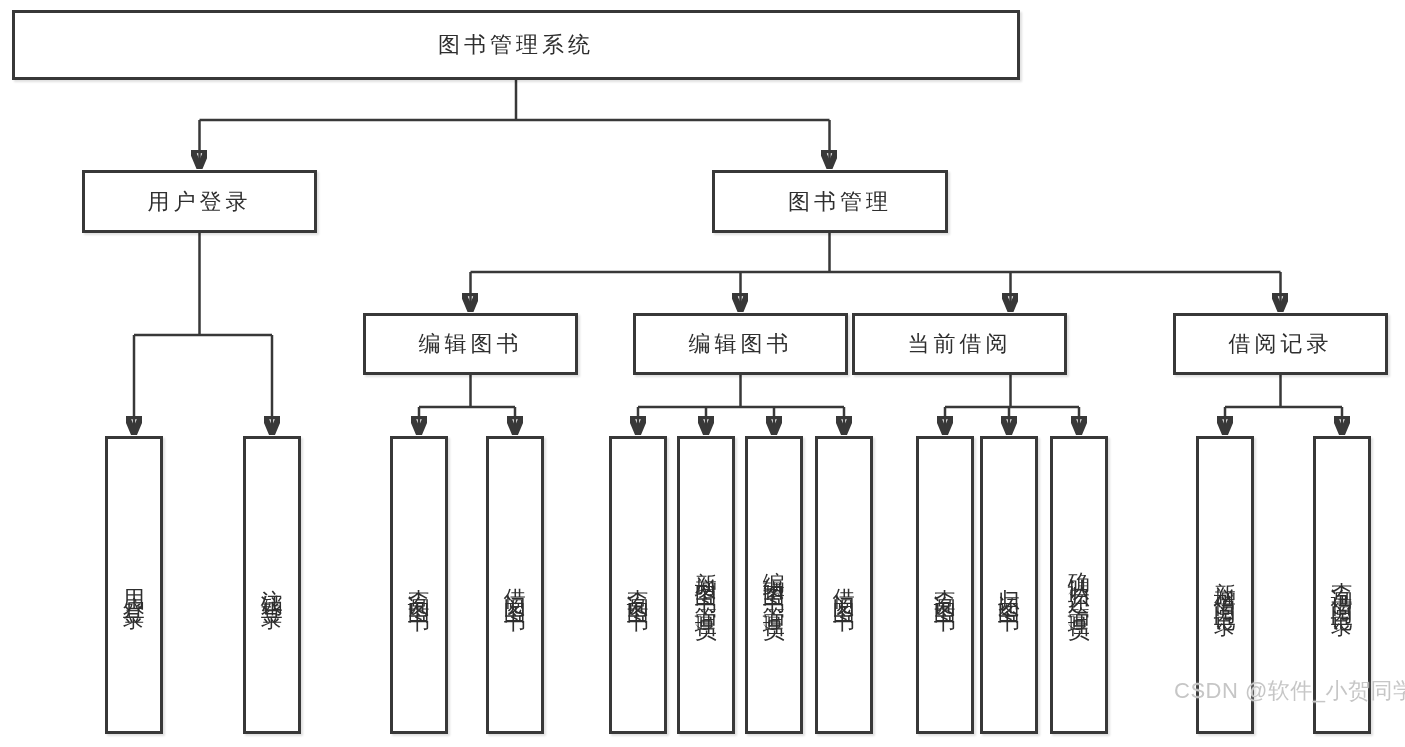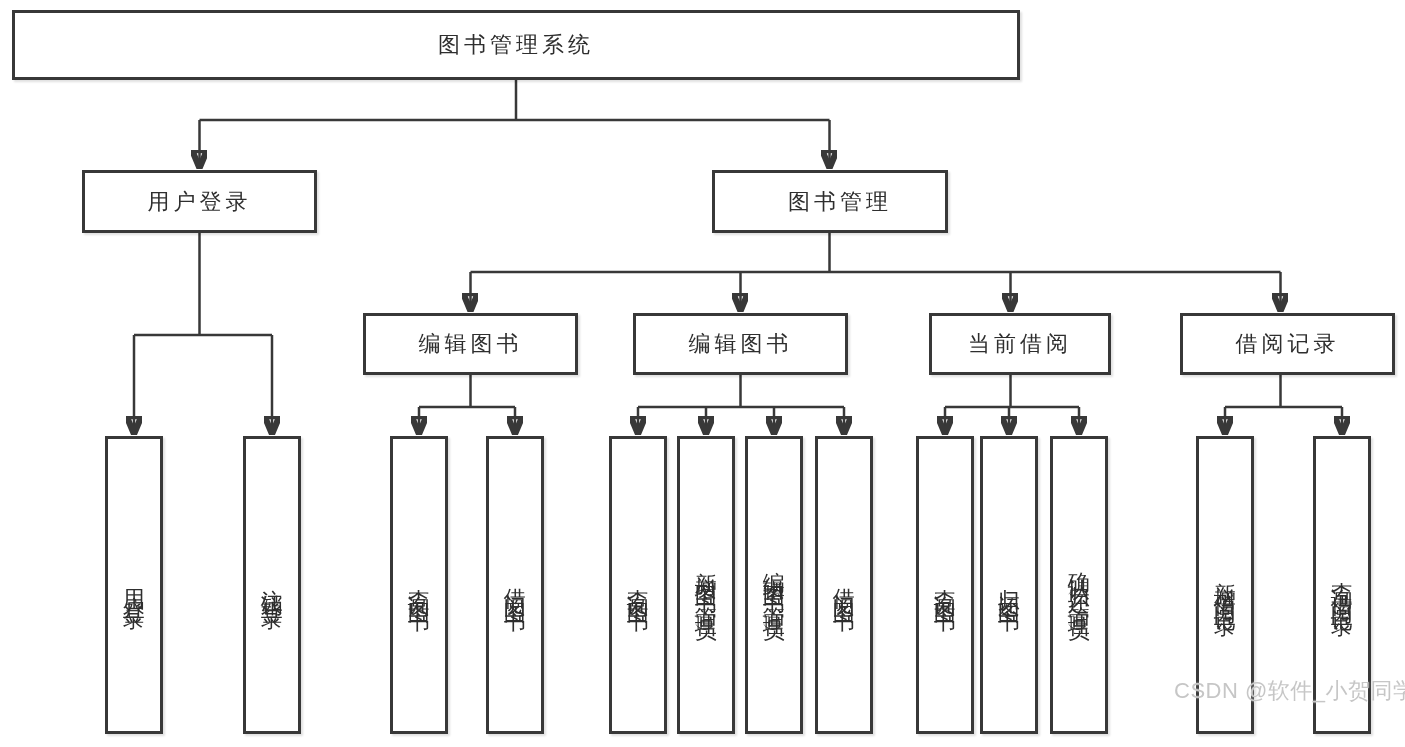--- a/index.html
+++ b/index.html
@@ -109,22 +109,22 @@
     </g>
   </svg>
 
   <div class="node" style="left:12px;top:10px;width:1008px;height:70px;">图书管理系统</div>
 
   <div class="node" style="left:82px;top:170px;width:235px;height:63px;">用户登录</div>
   <div class="node" style="left:712px;top:170px;width:236px;height:63px;padding-left:20px;">图书管理</div>
 
   <div class="node" style="left:363px;top:313px;width:215px;height:62px;">编辑图书</div>
   <div class="node" style="left:633px;top:313px;width:215px;height:62px;">编辑图书</div>
-  <div class="node" style="left:929px;top:313px;width:182px;height:62px;">当前借阅</div>
-  <div class="node" style="left:1173px;top:313px;width:215px;height:62px;margin-left:7px;">借阅记录</div>
+  <div class="node" style="left:852px;top:313px;width:215px;height:62px;">当前借阅</div>
+  <div class="node" style="left:1173px;top:313px;width:215px;height:62px;">借阅记录</div>
 
   <div class="node vnode" style="left:105px;top:436px;width:58px;height:298px;">
     <span class="vtext">用户登录</span>
   </div>
   <div class="node vnode" style="left:243px;top:436px;width:58px;height:298px;">
     <span class="vtext">注销登录</span>
   </div>
 
   <div class="node vnode" style="left:390px;top:436px;width:58px;height:298px;">
     <span class="vtext">查询图书</span>

